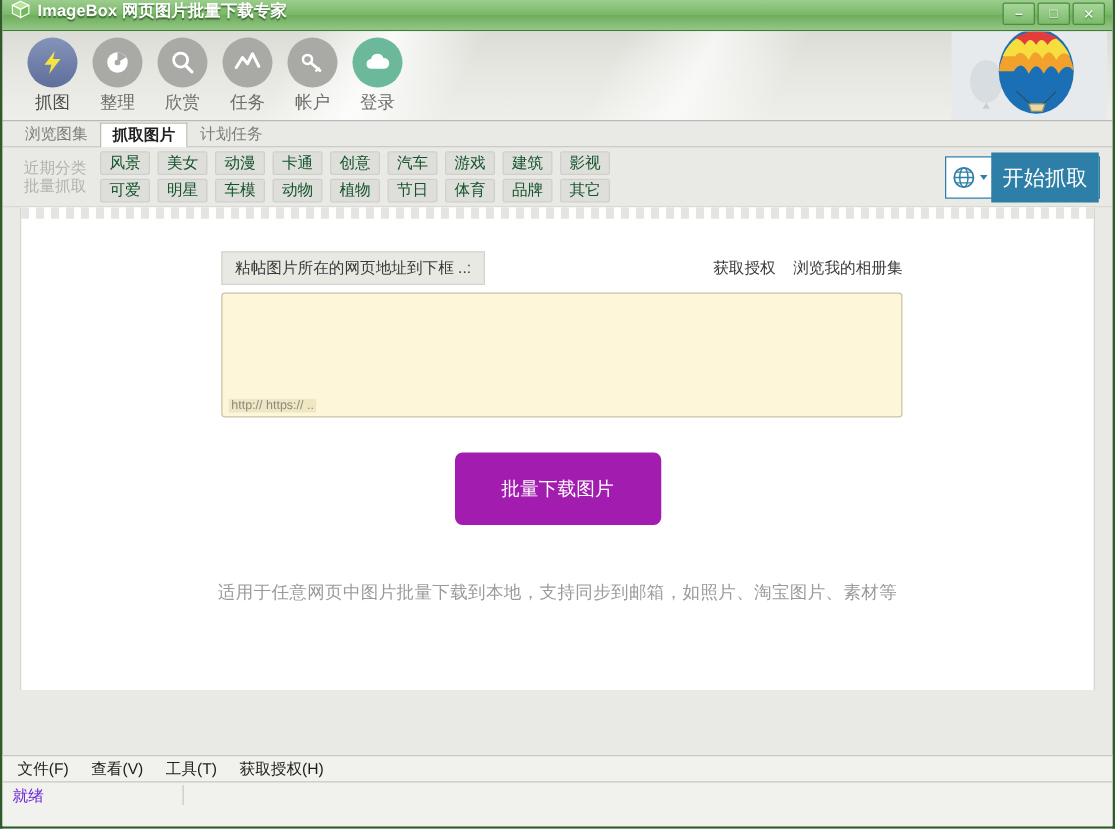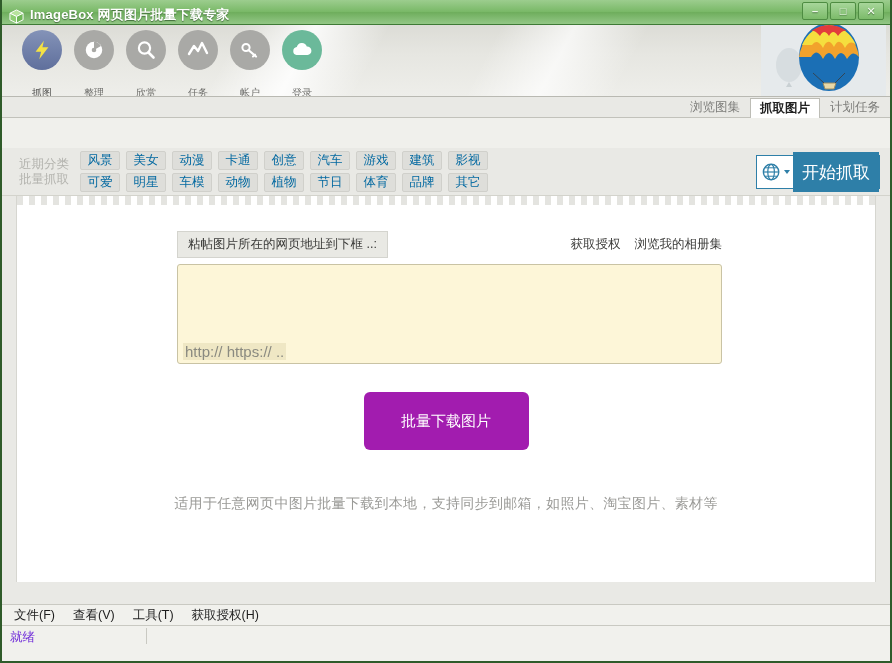--- a/index.html
+++ b/index.html
@@ -17,21 +17,21 @@
     border-top: none;
     overflow: hidden;
   }
 
   
   .titlebar {
     position: relative;
     height: 25px;
     background: linear-gradient(to bottom, #9ccd8e 0%, #7ab968 48%, #6fae5d 52%, #93c786 100%);
     border-bottom: 1px solid #3f7a36;
-    display: flex; align-items: flex-end;
+    display: flex; align-items: flex-start;
   }
   .title-icon {
     margin-left: 7px; margin-right: 6px;
     width: 15px; height: 15px;
     position: relative;
   }
   .title-text {
     color: #ffffff;
     font-size: 13px;
     font-weight: bold;
@@ -71,40 +71,39 @@
     width: 52px;
     display: flex; flex-direction: column; align-items: center;
     cursor: default;
   }
   .tool-circle {
     width: 40px; height: 40px; border-radius: 50%;
     display: flex; align-items: center; justify-content: center;
     position: relative;
   }
   .tool-label {
-    margin-top: 16px;
-    font-size: 10px;
+    margin-top: 3px;
+    font-size: 14px;
     color: #6d6d6a;
     white-space: nowrap;
   }
   .tool.active .tool-label { color: #4d4d4b; }
   .balloon-wrap {
     position: absolute; right: 4px; top: 0px;
     width: 125px; height: 72px;
     overflow: hidden;
   }
 
   
   .tabstrip {
     height: 21px;
     background: #e9e9e5;
     border-bottom: 1px solid #c2c2bb;
     display: flex; align-items: flex-end;
     padding-left: 8px;
-    justify-content: flex-end;
   }
   .tab {
     height: 20px;
     padding: 0 9px;
     font-size: 12.5px;
     color: #7d7d7a;
     display: flex; align-items: center;
     border: 1px solid transparent;
     border-bottom: none;
   }
@@ -117,36 +116,35 @@
   }
 
   
   .catbar {
     height: 48px;
     background: #e9e9e5;
     display: flex; align-items: center;
     padding-left: 10px;
     position: relative;
     border-bottom: 1px solid #d3d3cc;
-    margin-top: 30px;
   }
   .cat-caption {
     font-size: 12.5px; color: #b3b3ae;
     line-height: 15px;
     width: 64px; flex: none;
     text-align: center;
   }
   .cat-grid { display: flex; flex-direction: column; gap: 3px; margin-left: 4px; }
   .cat-row { display: flex; gap: 6px; }
   .cat-chip {
     width: 40px; height: 19px;
     background: #dededa;
     border: 1px solid #d0d0cb;
     border-radius: 2px;
-    color: #0369a1;
+    color: #14532d;
     font-size: 12.5px;
     display: flex; align-items: center; justify-content: center;
     white-space: nowrap;
   }
   .searchbox {
     position: absolute; right: 10px; top: 7px;
     height: 34px;
     background: #ffffff;
     border: 1px solid #2e7fa8;
     display: flex; align-items: center;
@@ -220,21 +218,21 @@
   .url-area {
     position: relative;
     margin: 6px 0 0 160px;
     width: 545px; height: 100px;
     background: #fdf6d8;
     border: 1px solid #c9c3a4;
     border-radius: 3px;
   }
   .url-hint {
     position: absolute; left: 5px; bottom: 3px;
-    font-size: 15px; color: #8a8a80;
+    font-size: 10px; color: #8a8a80;
     background: #efe7c4;
     padding: 0 2px;
     white-space: nowrap;
   }
 
   .dl-btn {
     display: block;
     margin: 28px auto 0 auto;
     width: 165px; height: 58px;
     background: #a21caf;

